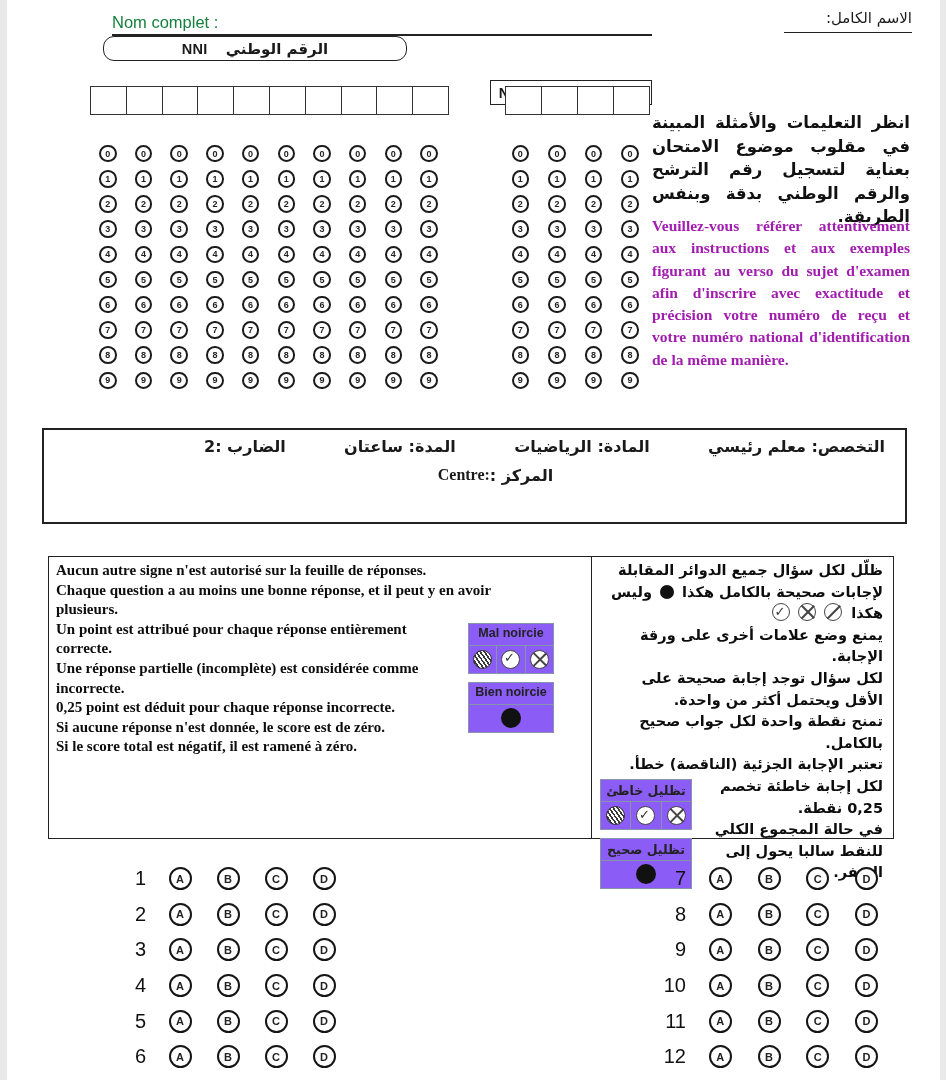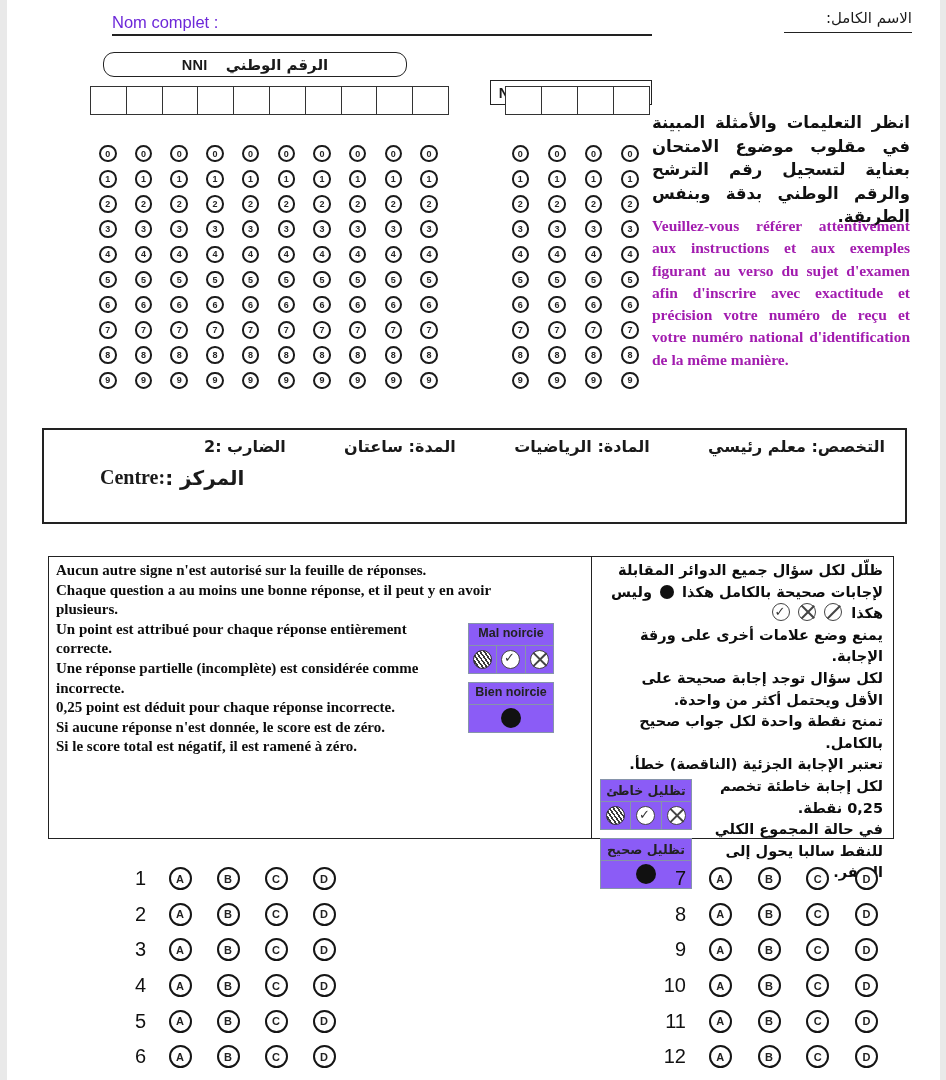--- a/index.html
+++ b/index.html
@@ -5,29 +5,29 @@
   html,body{margin:0;padding:0;background:#fff;}
   .page{position:relative;width:946px;height:1080px;background:#ffffff;overflow:hidden;
         font-family:"Liberation Sans","DejaVu Sans",sans-serif;color:#1a1a1a;}
   .edge{position:absolute;top:0;height:100%;background:#e9e9e9;}
   .edge-left{left:0;width:7px;}
   .edge-right{right:0;width:6px;}
 
   
   .name-row{position:absolute;left:112px;top:13px;width:540px;height:21px;
             border-bottom:2px solid #222;}
-  .name-row .lbl{font-size:16.5px;color:#6d28d9;}
+  .name-row .lbl{font-size:16.5px;color:#15803d;}
   .name-ar{position:absolute;right:34px;top:9px;width:128px;height:23px;direction:rtl;
            text-align:right;font-size:15px;border-bottom:1.5px solid #222;
            font-family:"DejaVu Sans",sans-serif;}
 
   
   .hdr-box{position:absolute;height:23px;border:1.6px solid #222;display:flex;
            align-items:center;justify-content:center;gap:18px;font-weight:bold;}
-  .hdr-nni{left:103px;top:52px;width:302px;border-radius:11px;}
+  .hdr-nni{left:103px;top:36px;width:302px;border-radius:11px;}
   .hdr-receipt{left:490px;top:52px;width:160px;gap:8px;margin-top:28px;}
   .hdr-box .fr{font-size:14.5px;letter-spacing:.3px;}
   .hdr-box .ar{font-size:15px;direction:rtl;font-family:"DejaVu Sans",sans-serif;}
 
   
   .cells{position:absolute;height:27px;display:flex;border:1.6px solid #333;background:#fff;}
   .cells-nni{left:90px;top:86px;width:357px;}
   .cells-receipt{left:505px;top:86px;width:143px;}
   .cells .cell{flex:1;border-left:1.6px solid #333;}
   .cells .cell:first-child{border-left:none;}
@@ -48,22 +48,22 @@
             font-family:"Liberation Serif","DejaVu Serif",serif;font-weight:bold;
             font-size:15.5px;line-height:22.3px;color:#a21caf;}
 
   
   .info-box{position:absolute;left:42px;top:428px;width:861px;height:92px;border:2px solid #222;background:#fff;}
   .info-ar-row{direction:rtl;display:flex;justify-content:space-between;
                padding:7px 20px 0 160px;font-weight:bold;font-size:16px;
                font-family:"DejaVu Sans",sans-serif;}
   .info-fr-row{display:flex;justify-content:space-between;padding:9px 16px 0 40px;
                font-family:"Liberation Serif","DejaVu Serif",serif;font-weight:bold;font-size:15.5px;}
-  .info-centre-row{display:flex;justify-content:flex-start;padding:10px 14px 0 56px;
-               font-family:"Liberation Serif","DejaVu Serif",serif;font-weight:bold;font-size:20px;}
+  .info-centre-row{display:flex;justify-content:center;padding:10px 14px 0 56px;
+               font-family:"Liberation Serif","DejaVu Serif",serif;font-weight:bold;font-size:16px;}
   .info-centre-row .ar{font-family:"DejaVu Sans",sans-serif;direction:rtl;}
 
   
   .instr-box{position:absolute;left:48px;top:556px;width:844px;height:281px;
              border:1.6px solid #222;display:flex;background:#fff;}
   .instr-fr{width:513px;box-sizing:border-box;padding:4px 8px 0 7px;
             font-family:"Liberation Serif","DejaVu Serif",serif;font-weight:bold;
             font-size:15px;line-height:19.6px;color:#0d0d0d;}
   .instr-fr p{margin:0;}
   .instr-ar{flex:1;border-left:1.6px solid #222;box-sizing:border-box;direction:rtl;

